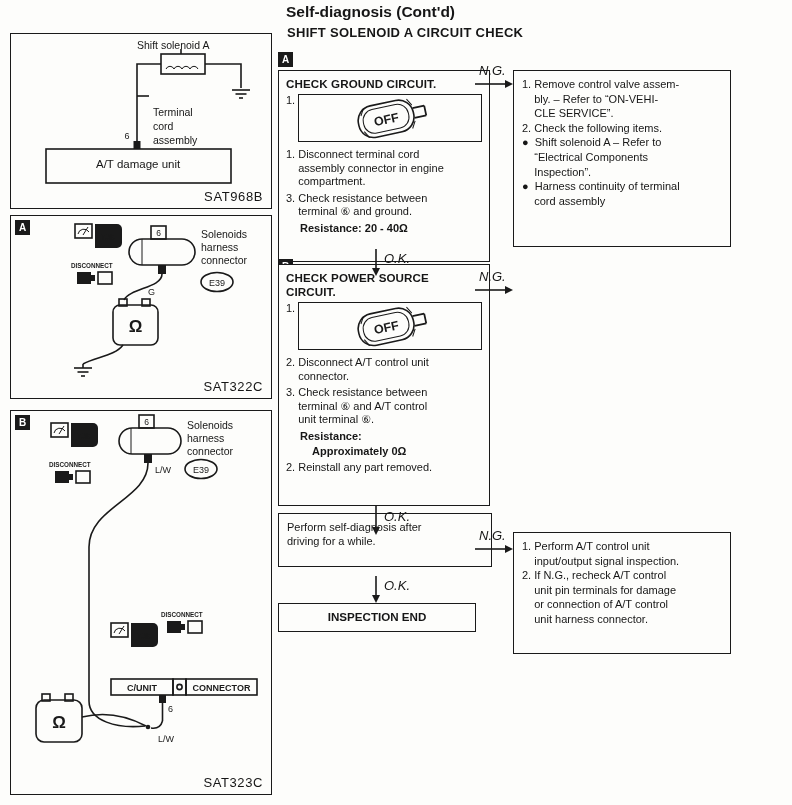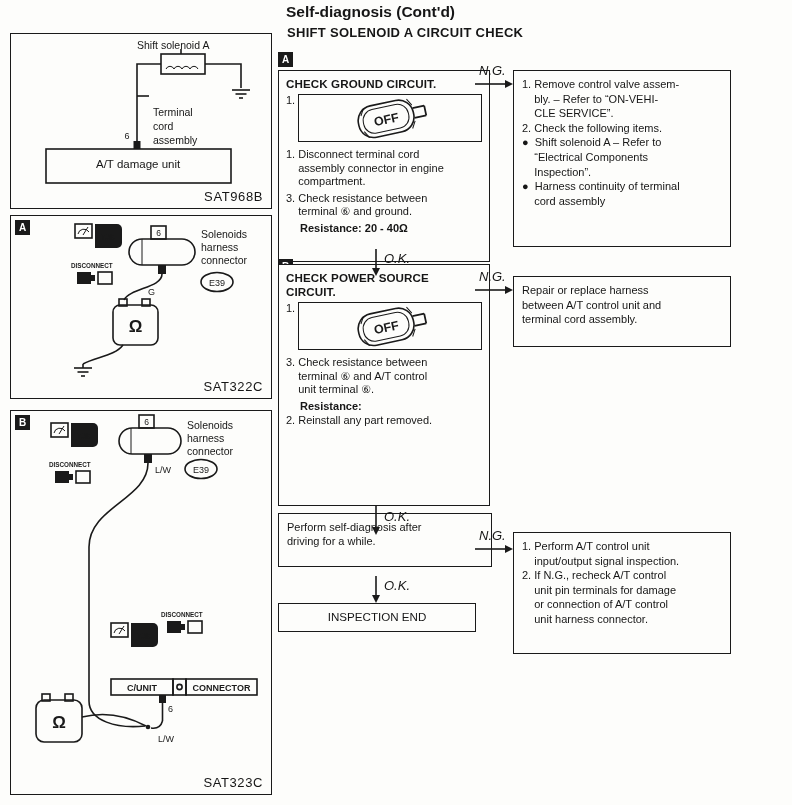--- a/index.html
+++ b/index.html
@@ -13,21 +13,21 @@
   .fb-title{font-size:11.6px;font-weight:bold;white-space:pre-line;line-height:14px;margin-bottom:3px;letter-spacing:0.1px;}
   .key-row{display:flex;align-items:flex-start;gap:3px;margin:2px 0 6px;}
   .step-num{font-size:11px;line-height:12px;}
   .key-frame{border:1.6px solid #1a1a1a;flex:1;height:46px;display:flex;align-items:center;justify-content:center;}
   .step{font-size:11px;line-height:13.6px;margin-bottom:3px;}
   .bold{font-weight:bold;}
   .marker{position:absolute;width:15px;height:15px;background:#1a1a1a;color:#fff;font-size:10px;font-weight:bold;display:flex;align-items:center;justify-content:center;}
   .lbl{position:absolute;font-size:13px;font-style:italic;}
   .dlabel{position:absolute;font-size:10.5px;line-height:13px;}
   .figcode{position:absolute;right:8px;bottom:4px;font-size:13px;letter-spacing:0.6px;}
-  .endbox{display:flex;align-items:center;justify-content:center;font-weight:normal;font-size:11.6px;}
+  .endbox{display:flex;align-items:center;justify-content:center;font-weight:bold;font-size:11.6px;}
   svg .ln{stroke:#1a1a1a;stroke-width:1.6;fill:none;}
   svg .thin{stroke:#1a1a1a;stroke-width:1;fill:none;}
   svg .shape{fill:none;stroke:#1a1a1a;stroke-width:1.6;}
   svg text{font-family:"Liberation Sans",sans-serif;fill:#1a1a1a;}
   .overlay{position:absolute;left:0;top:0;pointer-events:none;}
 </style>
 </head>
 <body>
 
 <div class="page">
@@ -233,30 +233,30 @@
           <g transform="rotate(-12 44 21)">
             <rect x="12" y="5" width="56" height="32" rx="15" class="shape" stroke-width="2"></rect>
             <rect x="17" y="9" width="46" height="24" rx="11" class="thin"></rect>
             <path d="M68,16 h12 M68,26 h12 M80,16 v10" stroke="#1a1a1a" stroke-width="1.8" fill="none"></path>
             <path d="M20,6 l-4,7 M64,6 l4,7 M20,36 l-4,-7 M64,36 l4,-7" class="thin"></path>
             <text x="40" y="26" text-anchor="middle" font-size="12.5" font-weight="bold">OFF</text>
           </g>
         </svg>
       </div>
     </div>
+    <div class="step pre">2. Disconnect A/T control unit
+    connector.</div>
     <div class="step pre">3. Check resistance between
     terminal ⑥ and A/T control
     unit terminal ⑥.</div>
     <div class="step bold" style="padding-left:14px;margin-bottom:1px">Resistance:</div>
+    <div class="step bold" style="padding-left:26px">Approximately 0Ω</div>
     <div class="step">2. Reinstall any part removed.</div>
   </div>
 
-  <div class="side-box" style="left:513px;top:276px;width:200px;height:57px">Repair or replace harness
-between A/T control unit and
-terminal cord assembly.</div>
 
   <div class="side-box" style="left:278px;top:513px;width:196px;height:40px;line-height:14px">Perform self-diagnosis after
 driving for a while.</div>
 
   <div class="side-box" style="left:513px;top:532px;width:200px;height:108px">1. Perform A/T control unit
     input/output signal inspection.
 2. If N.G., recheck A/T control
     unit pin terminals for damage
     or connection of A/T control
     unit harness connector.</div>

